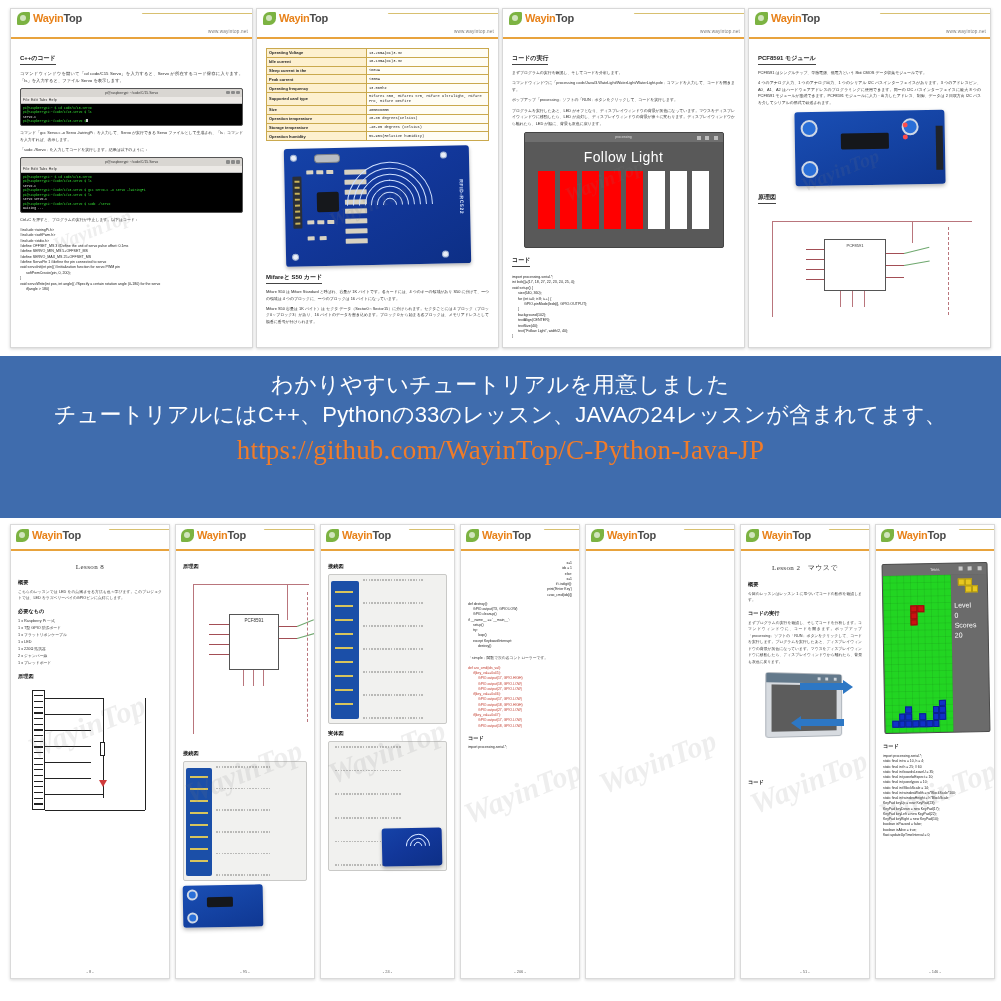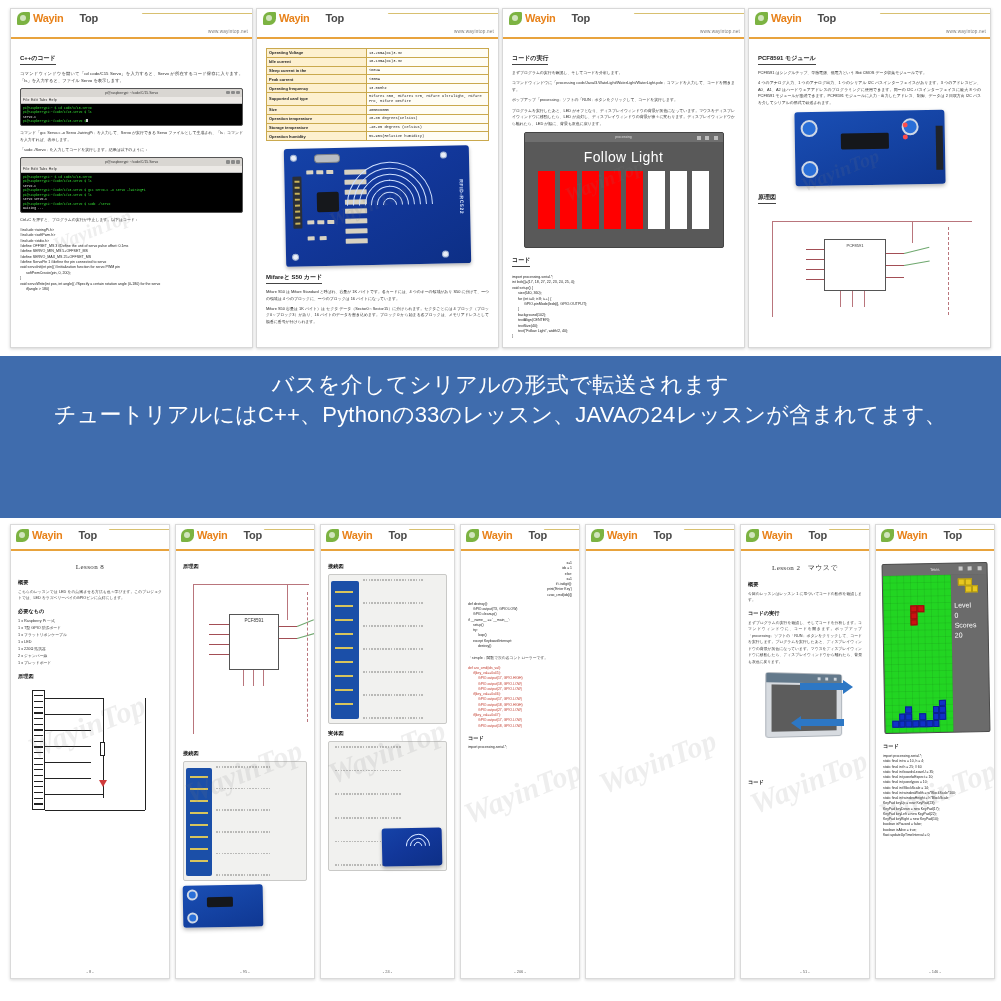--- a/index.html
+++ b/index.html
@@ -36,21 +36,21 @@
   .leaf{
     width:13px;height:13px;border-radius:50% 10% 50% 10%;
     background:#7cb342; flex:none; position:relative;
   }
   .leaf::after{
     content:""; position:absolute; left:3px; top:3px;
     width:6px;height:6px;border-radius:50%; background:#fff; opacity:.65;
   }
   .logotext{ font-size:11px; font-weight:bold; letter-spacing:-.3px; line-height:1;}
   .logotext .wa{ color:#e8821a; }
-  .logotext .top{ color:#4a4a4a;padding-left:16px; }
+  .logotext .top{ color:#4a4a4a; }
   .hdr-url{
     position:absolute; right:4px; bottom:3px;
     font-size:4.6px; color:#7a7a7a; letter-spacing:.2px;
   }
   .hdr-swoosh{
     position:absolute; right:2px; top:4px; width:120px; height:16px;
     border-top:1.4px solid #d8c070;
     transform:skewX(-38deg); transform-origin:right bottom;
   }
 
@@ -624,22 +624,23 @@
         <div class="wire" style="left:78px;top:78px;width:.8px;height:16px;"></div>
         <div class="wire" style="left:90px;top:78px;width:.8px;height:16px;"></div>
         <div class="wire" style="left:102px;top:78px;width:.8px;height:16px;"></div>
       </div>
     </div>
     <div class="wm s" style="left:50px;top:150px;">WayinTop</div>
   </div>
 </div>
 
 <div class="banner">
-  <div class="bl1">バスを介してシリアルの形式で転送されます</div>
+  <div class="bl1">わかりやすいチュートリアルを用意しました</div>
   <div class="bl2">チュートリアルにはC++、Pythonの33のレッスン、JAVAの24レッスンが含まれてます、</div>
+  <div class="burl">https://github.com/WayinTop/C-Python-Java-JP</div>
 </div>
 
 <div class="bot-strip">
 
   <div class="bdoc bd1">
     <div class="bhead">
       <div class="hdr-swoosh" style="width:70px;"></div>
       <div class="logo">
         <span class="leaf"></span>
         <span class="logotext"><span class="wa">Wayin</span><span class="top">Top</span></span>

